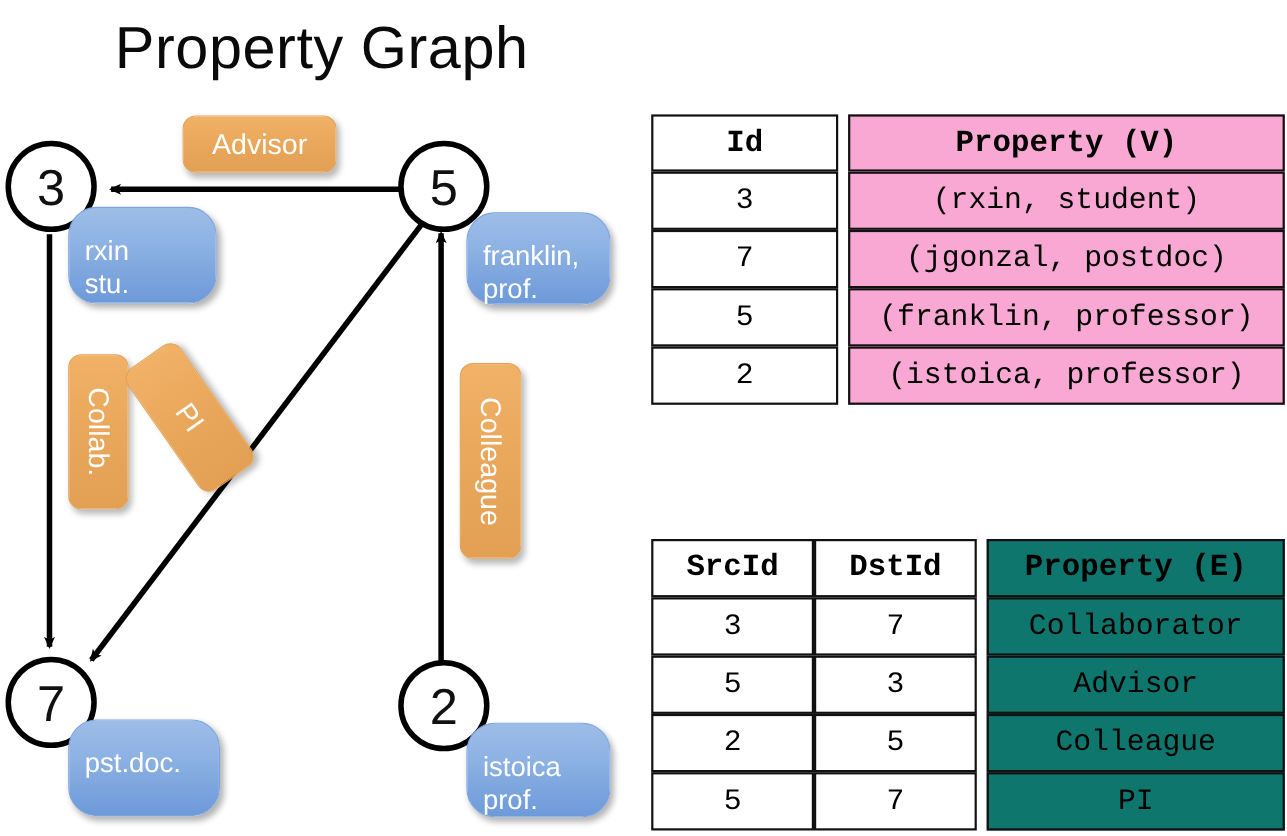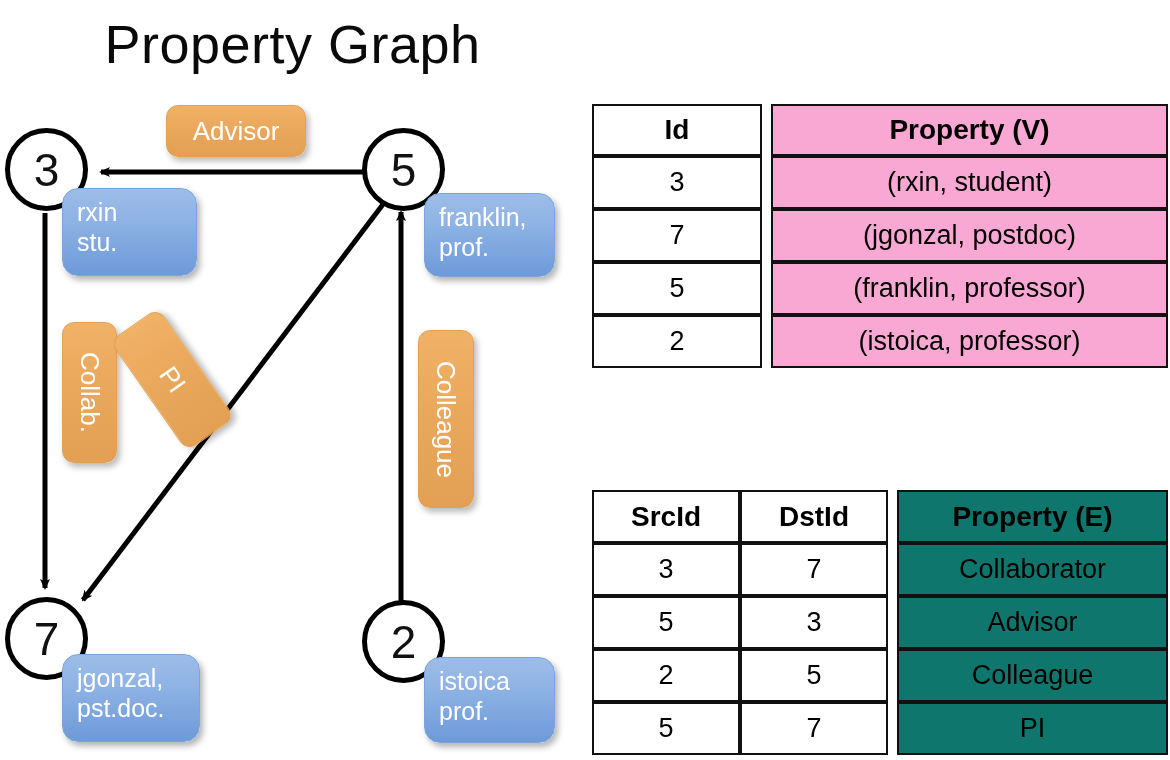--- a/index.html
+++ b/index.html
@@ -34,26 +34,26 @@
     box-sizing:border-box;
     display:flex;align-items:center;justify-content:center;
     font-size:46px;font-weight:300;line-height:1;color:#111;
     font-family:"Liberation Sans","DejaVu Sans",sans-serif;
   }
 
   
   .badge{
     position:absolute;
     box-sizing:border-box;
-    border-radius:16px;
+    border-radius:26px;
     color:#ffffff;
     font-size:25px;
     line-height:30px;
     font-weight:300;
-    padding:8px 0 0 14px;
+    padding:24px 0 0 14px;
     box-shadow:3px 4px 6px rgba(0,0,0,.30);
     font-family:"Liberation Sans","DejaVu Sans",sans-serif;
   }
   .badge.blue{
     background:linear-gradient(180deg,#9dbde8 0%,#8fb3e4 35%,#6d9ad9 100%);
     border:1px solid #7ba3dc;
   }
   
   .elabel{
     position:absolute;
@@ -72,21 +72,21 @@
   .elabel .vtxt{display:block;transform:rotate(90deg);transform-origin:center;}
 
   
   .tbl{position:absolute;border-collapse:separate;border-spacing:0;}
   .tbl td,.tbl th{
     border:2px solid #111;
     box-sizing:border-box;
     text-align:center;
     font-weight:400;
     font-size:27px;
-    font-family:Liberation Sans, sans-serif;
+    font-family:Liberation Mono, monospace;
     padding:0;
     color:#000;
   }
   .tbl th{font-weight:700;font-size:28px;}
   .tbl td{font-weight:300;}
   .vt-prop{background:#f9a8d4;}
   .et-prop{background:#0f766e;}
   .gapcol{border:none !important;background:transparent !important;width:9px;}
 </style>
 </head>
@@ -131,21 +131,20 @@
       <div>rxin</div>
       <div>stu.</div>
     </div>
 
     <div class="badge blue" style="left:424px;top:193px;width:131px;height:84px;">
       <div>franklin,</div>
       <div>prof.</div>
     </div>
 
     <div class="badge blue" style="left:62px;top:654px;width:138px;height:88px;">
-      <div>jgonzal,</div>
       <div>pst.doc.</div>
     </div>
 
     <div class="badge blue" style="left:424px;top:657px;width:131px;height:86px;">
       <div>istoica</div>
       <div>prof.</div>
     </div>
 
     <div class="elabel" style="left:166px;top:105px;width:140px;height:52px;">
       <span>Advisor</span>

